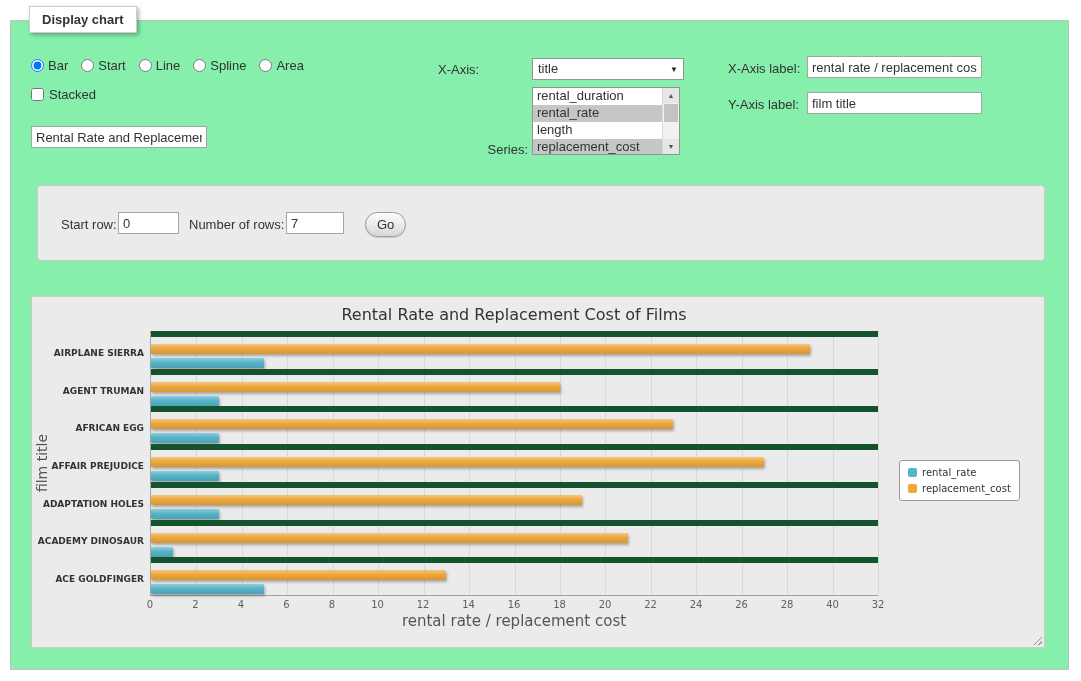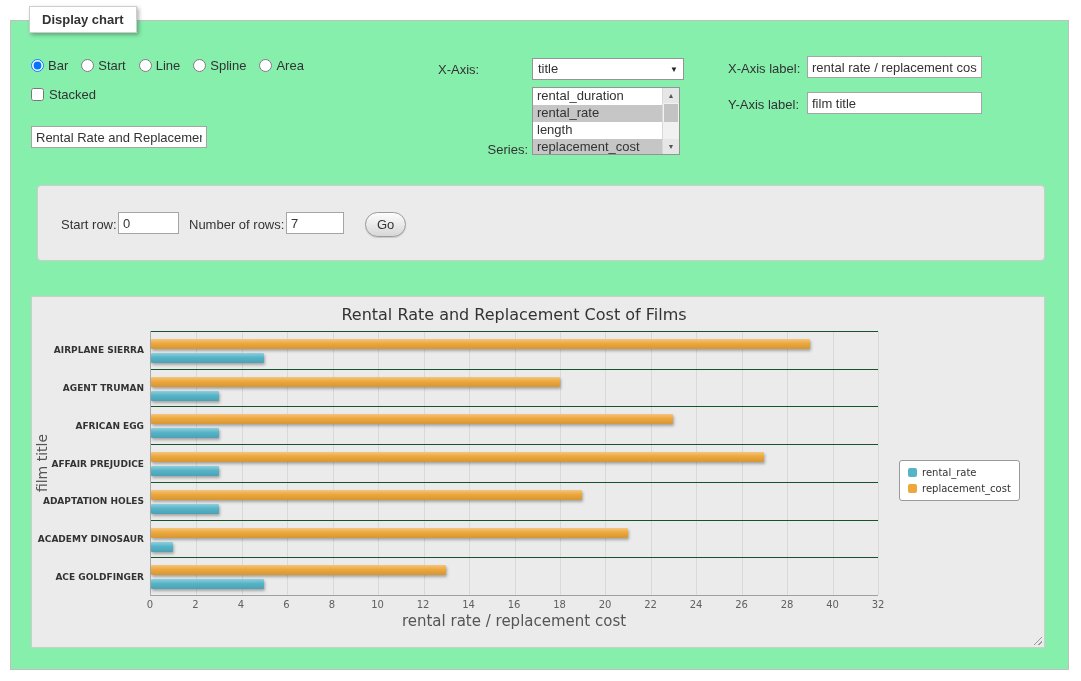--- a/index.html
+++ b/index.html
@@ -66,21 +66,21 @@
                 font-family:"DejaVu Sans", sans-serif; }
   .c-title { position:absolute; left:118px; top:8px; width:728px; text-align:center;
              font-size:16px; color:#333; }
   .c-ylab { position:absolute; left:10px; top:166px; transform:translate(-50%,-50%) rotate(-90deg);
             font-size:14px; color:#555; white-space:nowrap; }
   .plot { position:absolute; left:118px; top:34px; width:728px; height:265px;
           border-left:1px solid #aaa; border-bottom:1px solid #a0a0a0; }
   .grid-layer, .rows-layer { position:absolute; left:0; top:0; right:0; bottom:0; }
   .vgrid { position:absolute; top:0; bottom:0; width:1px; background:#d9d9d9; }
   .rows-layer { display:flex; flex-direction:column; }
-  .crow { position:relative; flex:1 1 0; border-top:1px solid #14532d;font-weight:bold; }
+  .crow { position:relative; flex:1 1 0; border-top:6px solid #14532d;font-weight:bold; }
   .cat { position:absolute; right:calc(100% + 7px); top:50%; transform:translateY(-50%);
          font-size:9px; color:#333; white-space:nowrap; }
   .bar { position:absolute; left:0; height:10px; border-radius:1px;
          background-image:linear-gradient(to bottom, rgba(255,255,255,0.35), rgba(255,255,255,0) 45%, rgba(0,0,0,0.10));
          box-shadow:1px 2px 3px rgba(0,0,0,0.30); }
   .xticks { position:absolute; left:118px; top:302px; width:728px; height:12px; }
   .xtick { position:absolute; transform:translateX(-50%); font-size:10px; color:#606060; }
   .c-xlab { position:absolute; left:118px; top:315px; width:728px; text-align:center;
             font-size:15px; color:#555; }
   .legend { position:absolute; left:867px; top:163px; background:#fff; border:1px solid #999;

